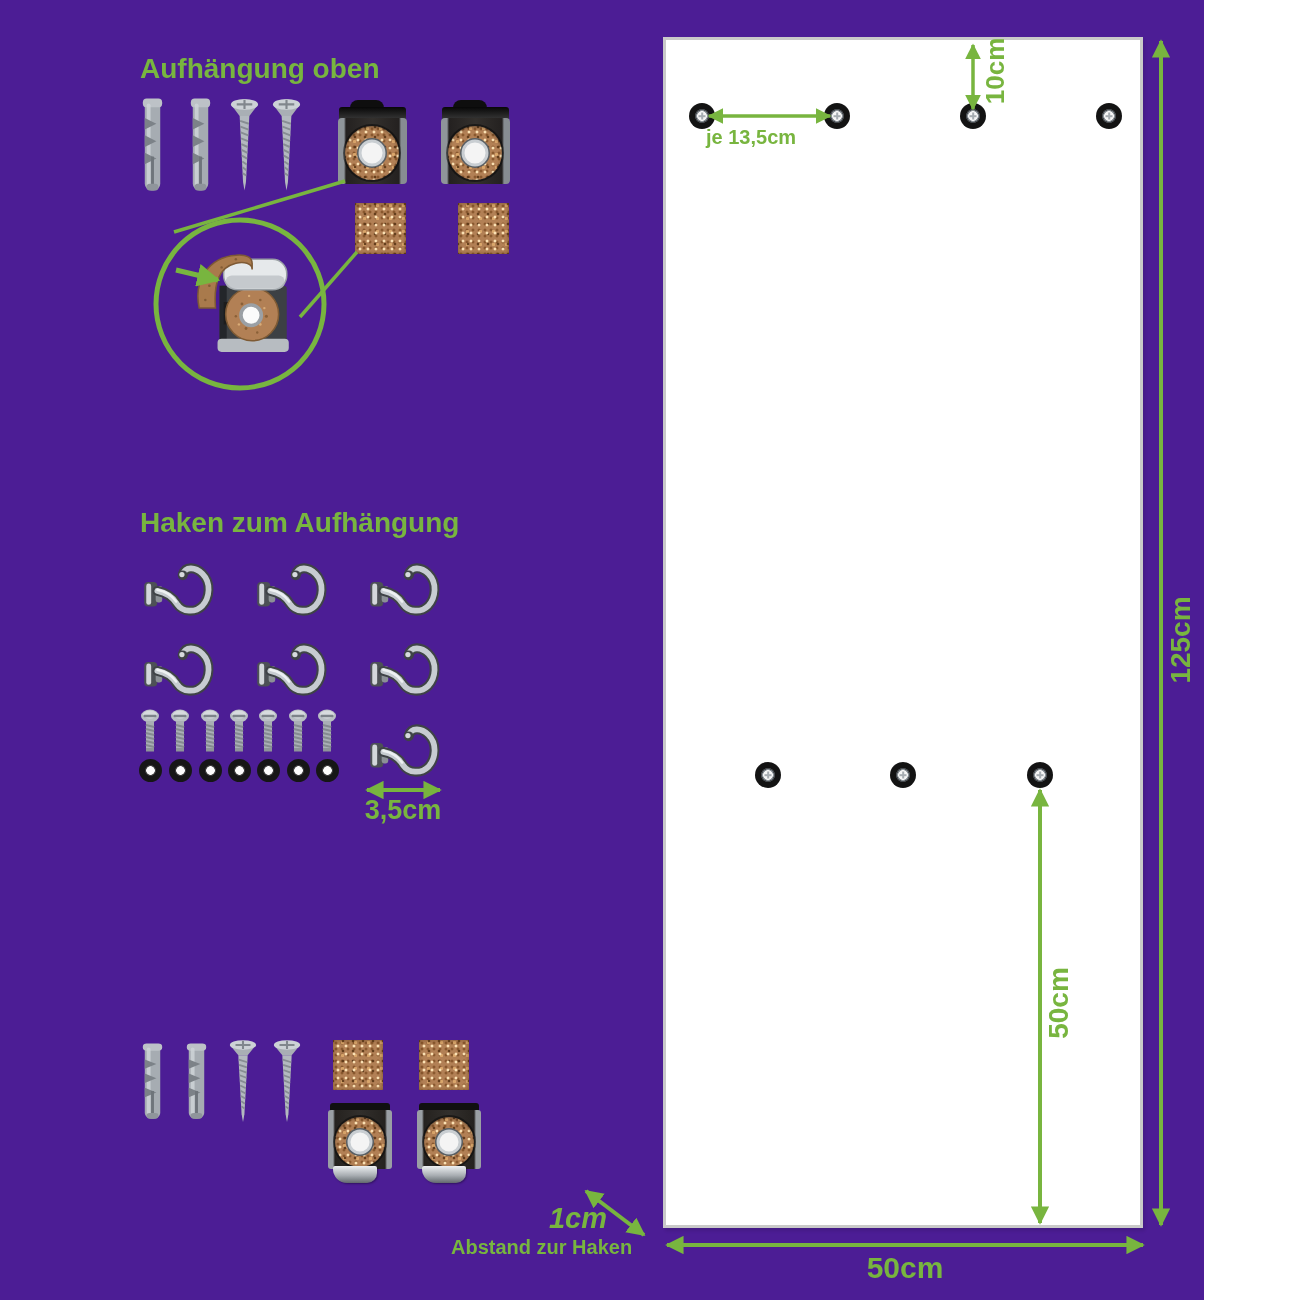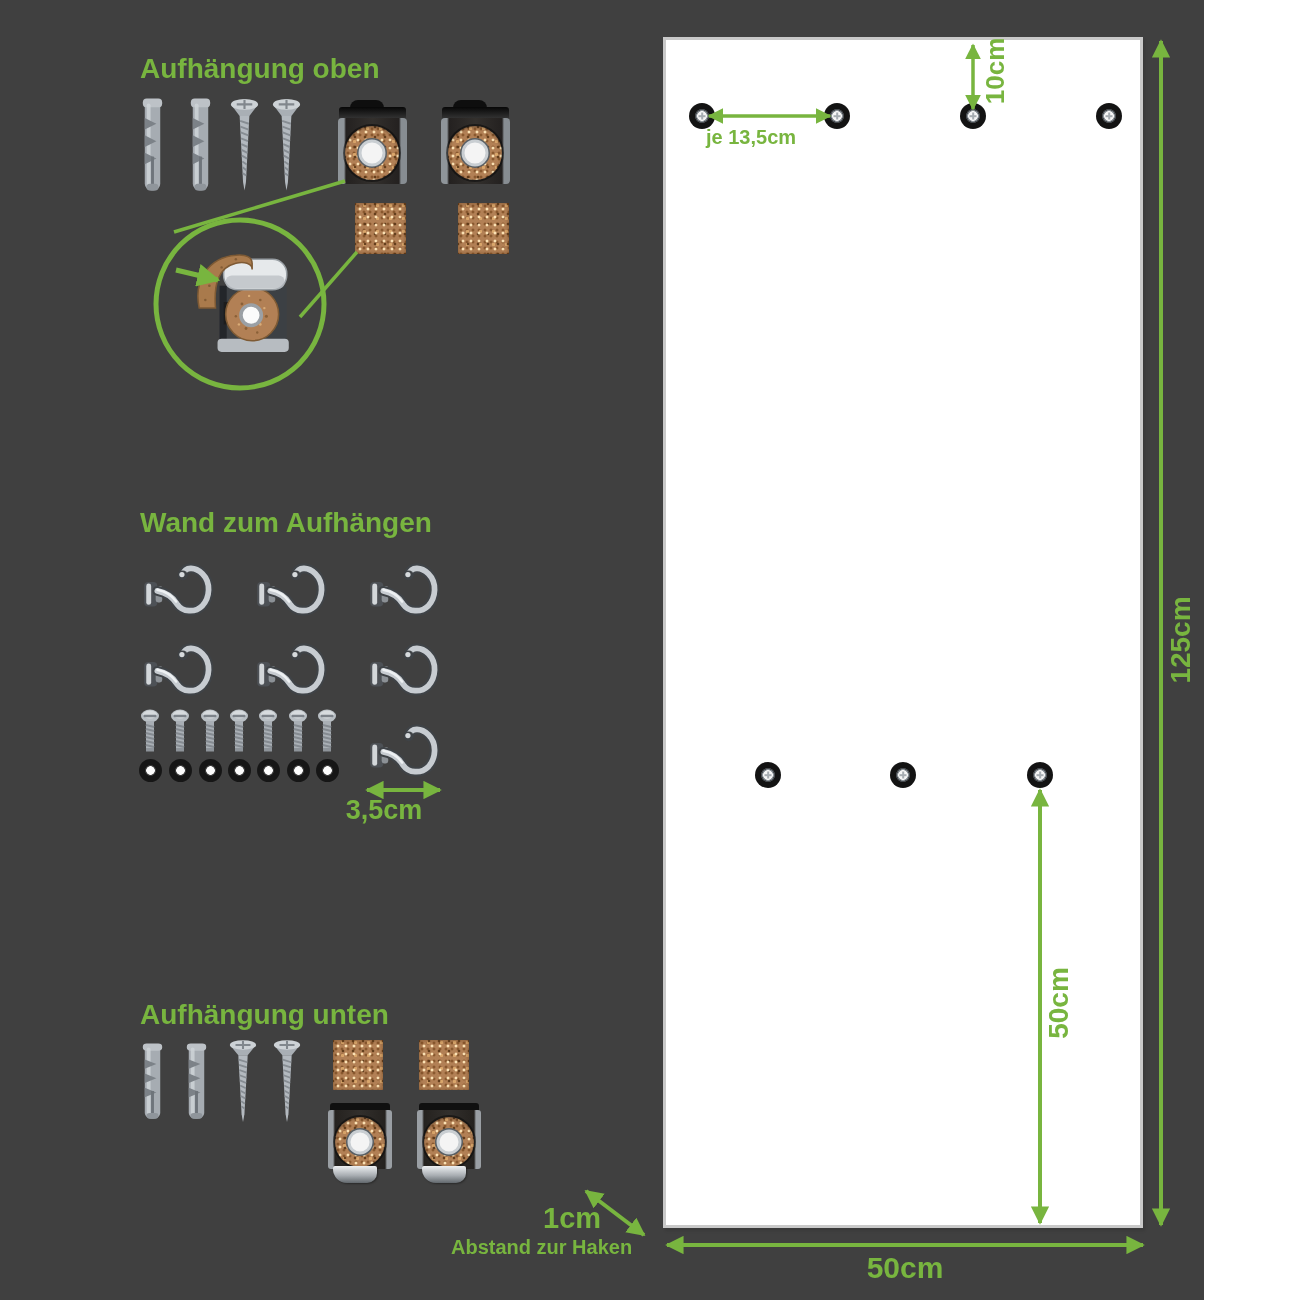--- a/index.html
+++ b/index.html
@@ -1,21 +1,21 @@
 <!DOCTYPE html>
 <html><head>
 <meta charset="utf-8">
 <style>
   html,body{margin:0;padding:0;background:#ffffff;}
-  .canvas{position:relative;width:1204px;height:1300px;background:#404040;overflow:hidden;
+  .canvas{position:relative;width:1204px;height:1300px;background:#4c1d95;overflow:hidden;
           font-family:"Liberation Sans",sans-serif;}
   .lbl{position:absolute;font-weight:bold;color:#78b53f;white-space:nowrap;line-height:1.05;}
   .rot{display:flex;align-items:center;justify-content:center;transform:rotate(-90deg);}
   .ctr{text-align:center;}
-  .rgt{text-align:left;}
+  .rgt{text-align:center;font-style:italic;}
   .hw{position:absolute;}
   
   .panel{position:absolute;left:663px;top:37px;width:480px;height:1191px;box-sizing:border-box;
          border:3px solid #c9c9c9;background:#fff;box-shadow:2px 3px 3px rgba(0,0,0,.10);}
   .hole{position:absolute;width:26px;height:26px;border-radius:50%;
         background:radial-gradient(circle,#f6f6f6 0 4.6px,#8e959b 5px 5.6px,#474b4f 6px 6.8px,#131313 7.4px 100%);}
   .hole::before,.hole::after{content:'';position:absolute;left:50%;top:50%;background:#a7adb2;}
   .hole::before{width:7px;height:1.6px;transform:translate(-50%,-50%);}
   .hole::after{width:1.6px;height:7px;transform:translate(-50%,-50%);}
   
@@ -158,21 +158,21 @@
     <rect x="32" y="30" width="58" height="13" rx="6" fill="#b6bbc0" opacity="0.7"></rect>
     <path d="M6 62 C0 34 16 12 42 10 C52 9 58 12 58 18 L58 24 C58 18 50 16 42 18 C26 22 20 36 22 62 Z" fill="#a97a4c" stroke="#7e5a34" stroke-width="1.5"></path>
     <g fill="#835c35">
         <circle cx="16" cy="40" r="1.3"></circle>
         <circle cx="28" cy="22" r="1.2"></circle>
         <circle cx="42" cy="14" r="1.2"></circle>
         <circle cx="12" cy="54" r="1.2"></circle>
       </g>
   </svg>
 
-  <div class="lbl" style="left:140px;top:508px;font-size:28px">Wand zum Aufhängen</div>
+  <div class="lbl" style="left:140px;top:508px;font-size:28px">Haken zum Aufhängung</div>
 
   <svg class="hw" style="left:136px;top:553px" width="82" height="66" viewBox="0 0 100 80">
       <use href="#sym-hook"></use>
     </svg>
   <svg class="hw" style="left:249px;top:553px" width="82" height="66" viewBox="0 0 100 80">
       <use href="#sym-hook"></use>
     </svg>
   <svg class="hw" style="left:362px;top:553px" width="82" height="66" viewBox="0 0 100 80">
       <use href="#sym-hook"></use>
     </svg>
@@ -212,23 +212,22 @@
     </svg>
 
   <div class="washer" style="left:139px;top:759px"></div>
   <div class="washer" style="left:169px;top:759px"></div>
   <div class="washer" style="left:199px;top:759px"></div>
   <div class="washer" style="left:228px;top:759px"></div>
   <div class="washer" style="left:257px;top:759px"></div>
   <div class="washer" style="left:287px;top:759px"></div>
   <div class="washer" style="left:316px;top:759px"></div>
 
-  <div class="lbl ctr" style="left:334px;top:796px;width:100px;font-size:27px">3,5cm</div>
-
-  <div class="lbl" style="left:140px;top:1000px;font-size:28px">Aufhängung unten</div>
+  <div class="lbl ctr" style="left:353px;top:796px;width:100px;font-size:27px">3,5cm</div>
+
 
   <svg class="hw" style="left:138px;top:1042px" width="29" height="79" viewBox="0 0 30 100" preserveAspectRatio="none">
       <use href="#sym-plug"></use>
     </svg>
   <svg class="hw" style="left:182px;top:1042px" width="29" height="79" viewBox="0 0 30 100" preserveAspectRatio="none">
       <use href="#sym-plug"></use>
     </svg>
   <svg class="hw" style="left:228px;top:1038px" width="30" height="90" viewBox="0 0 32 104" preserveAspectRatio="none">
       <use href="#sym-screwA"></use>
     </svg>

